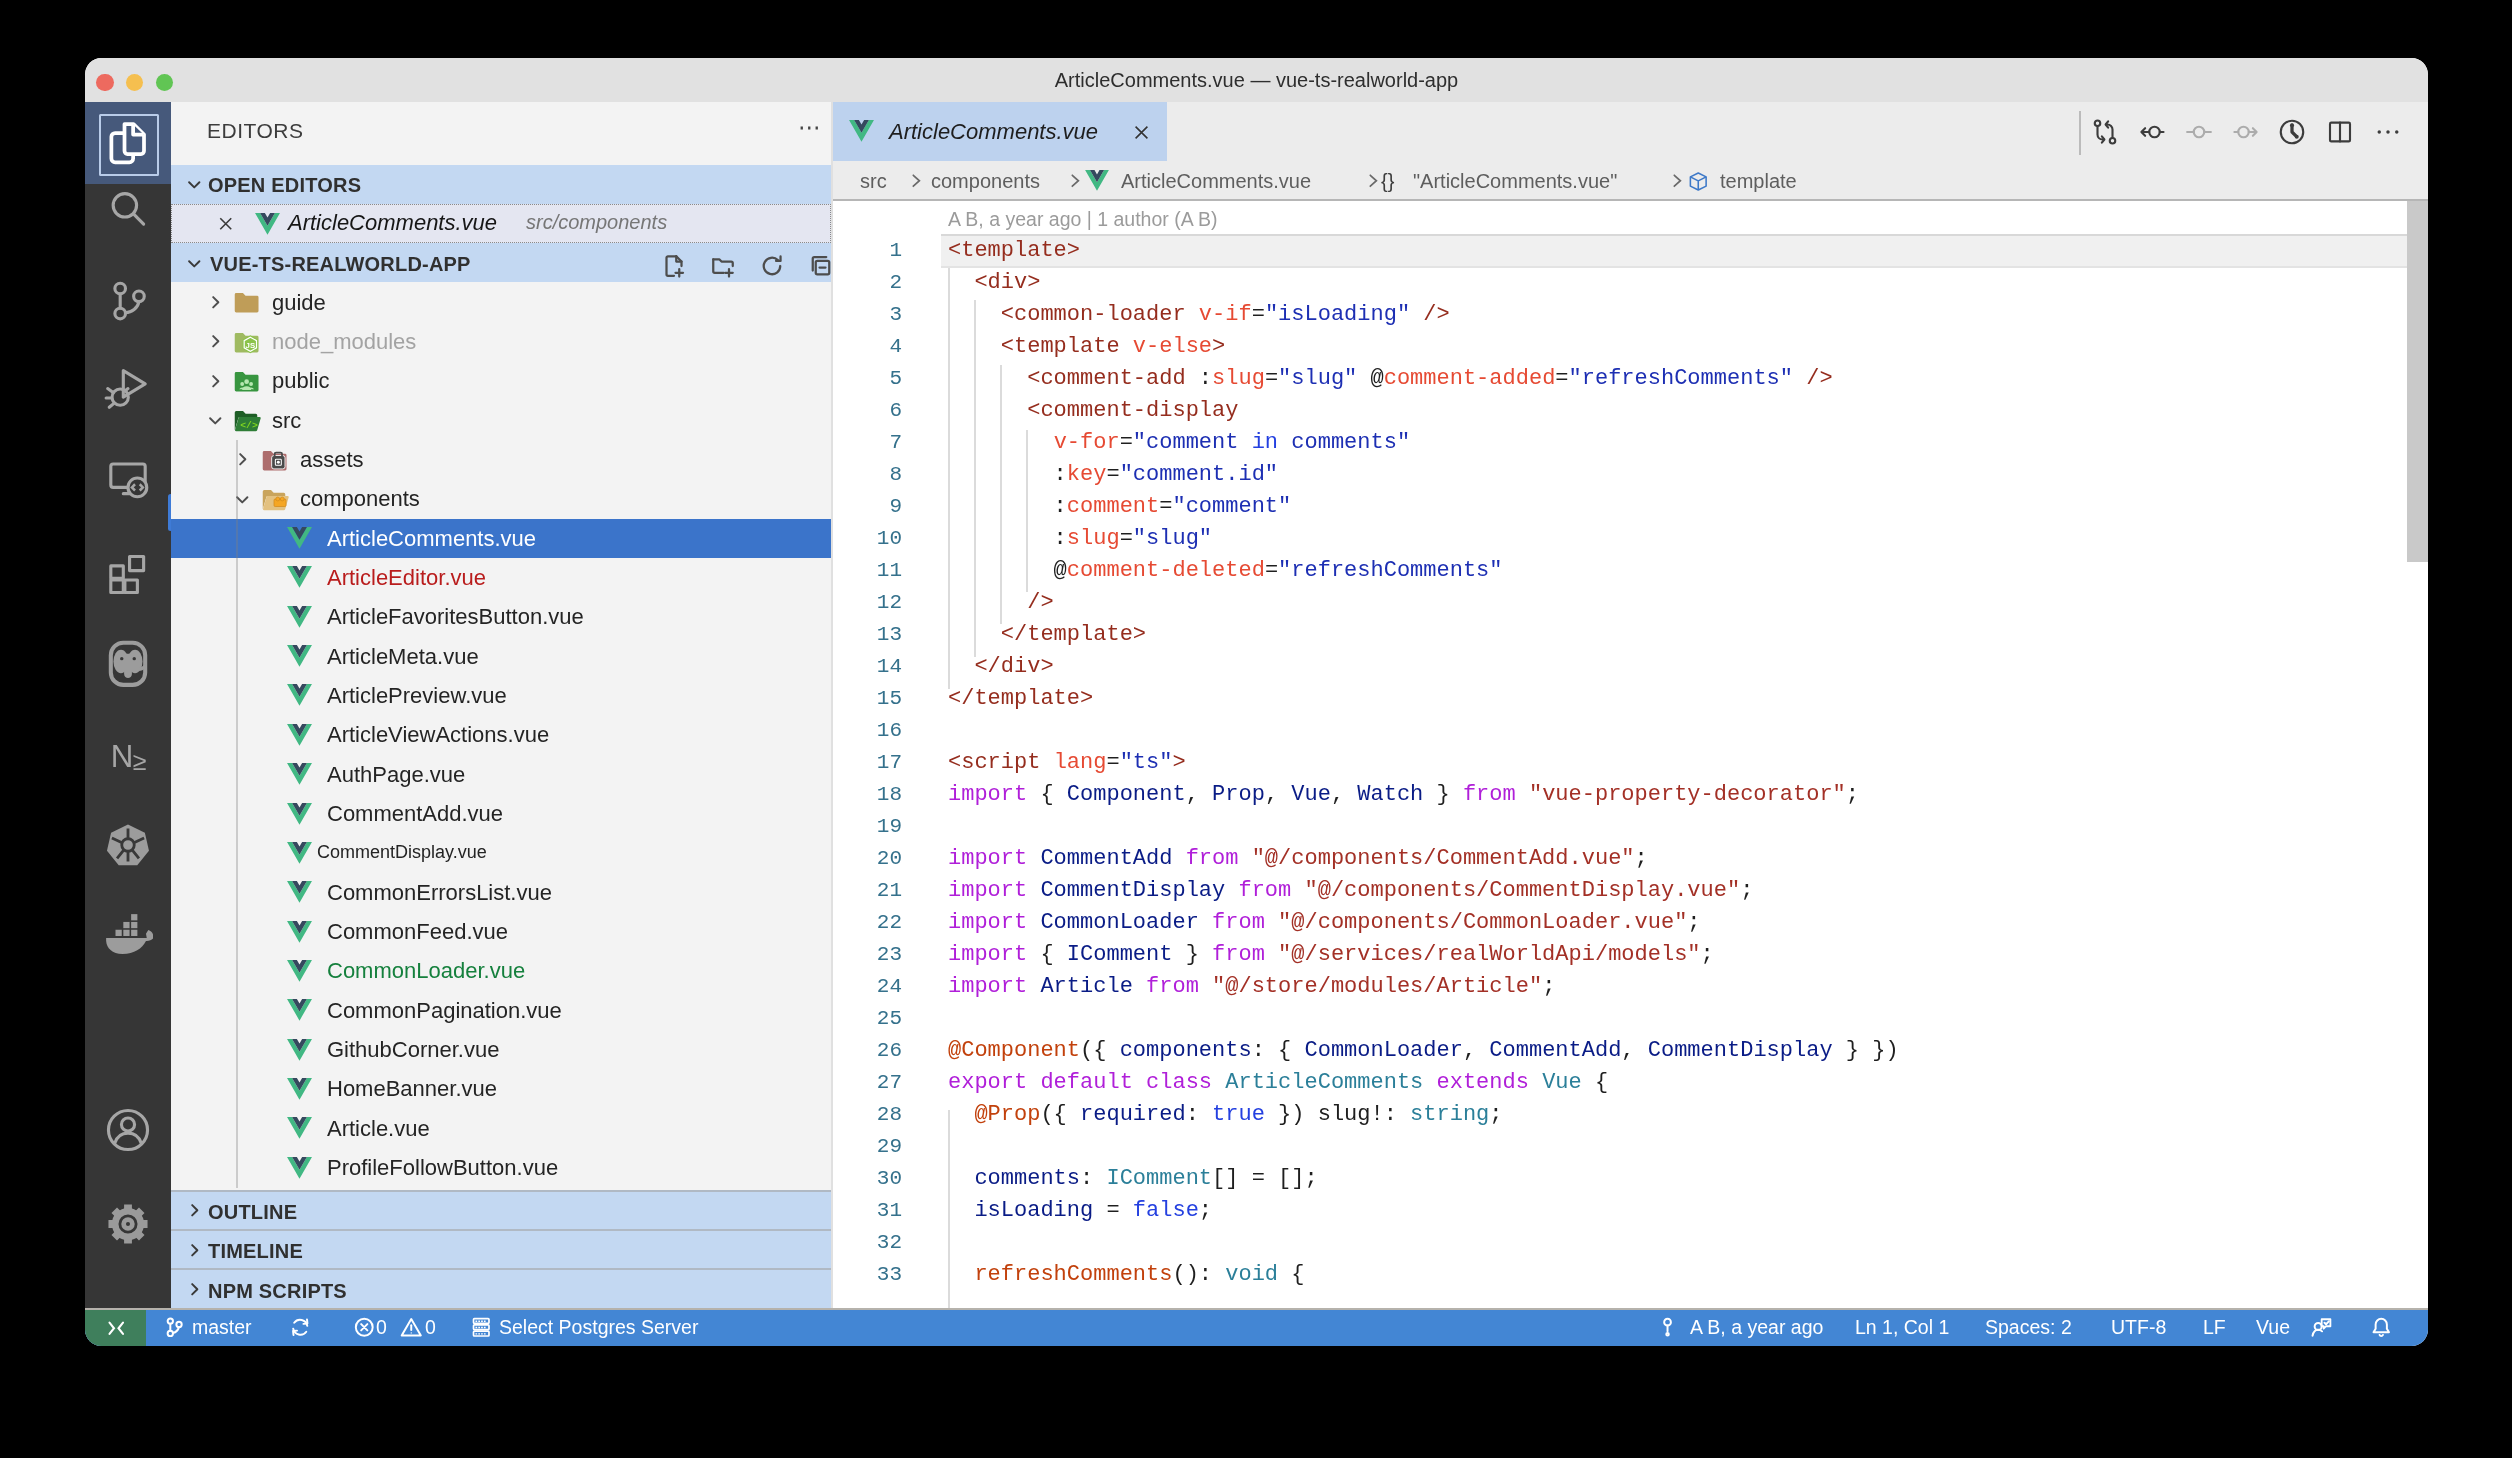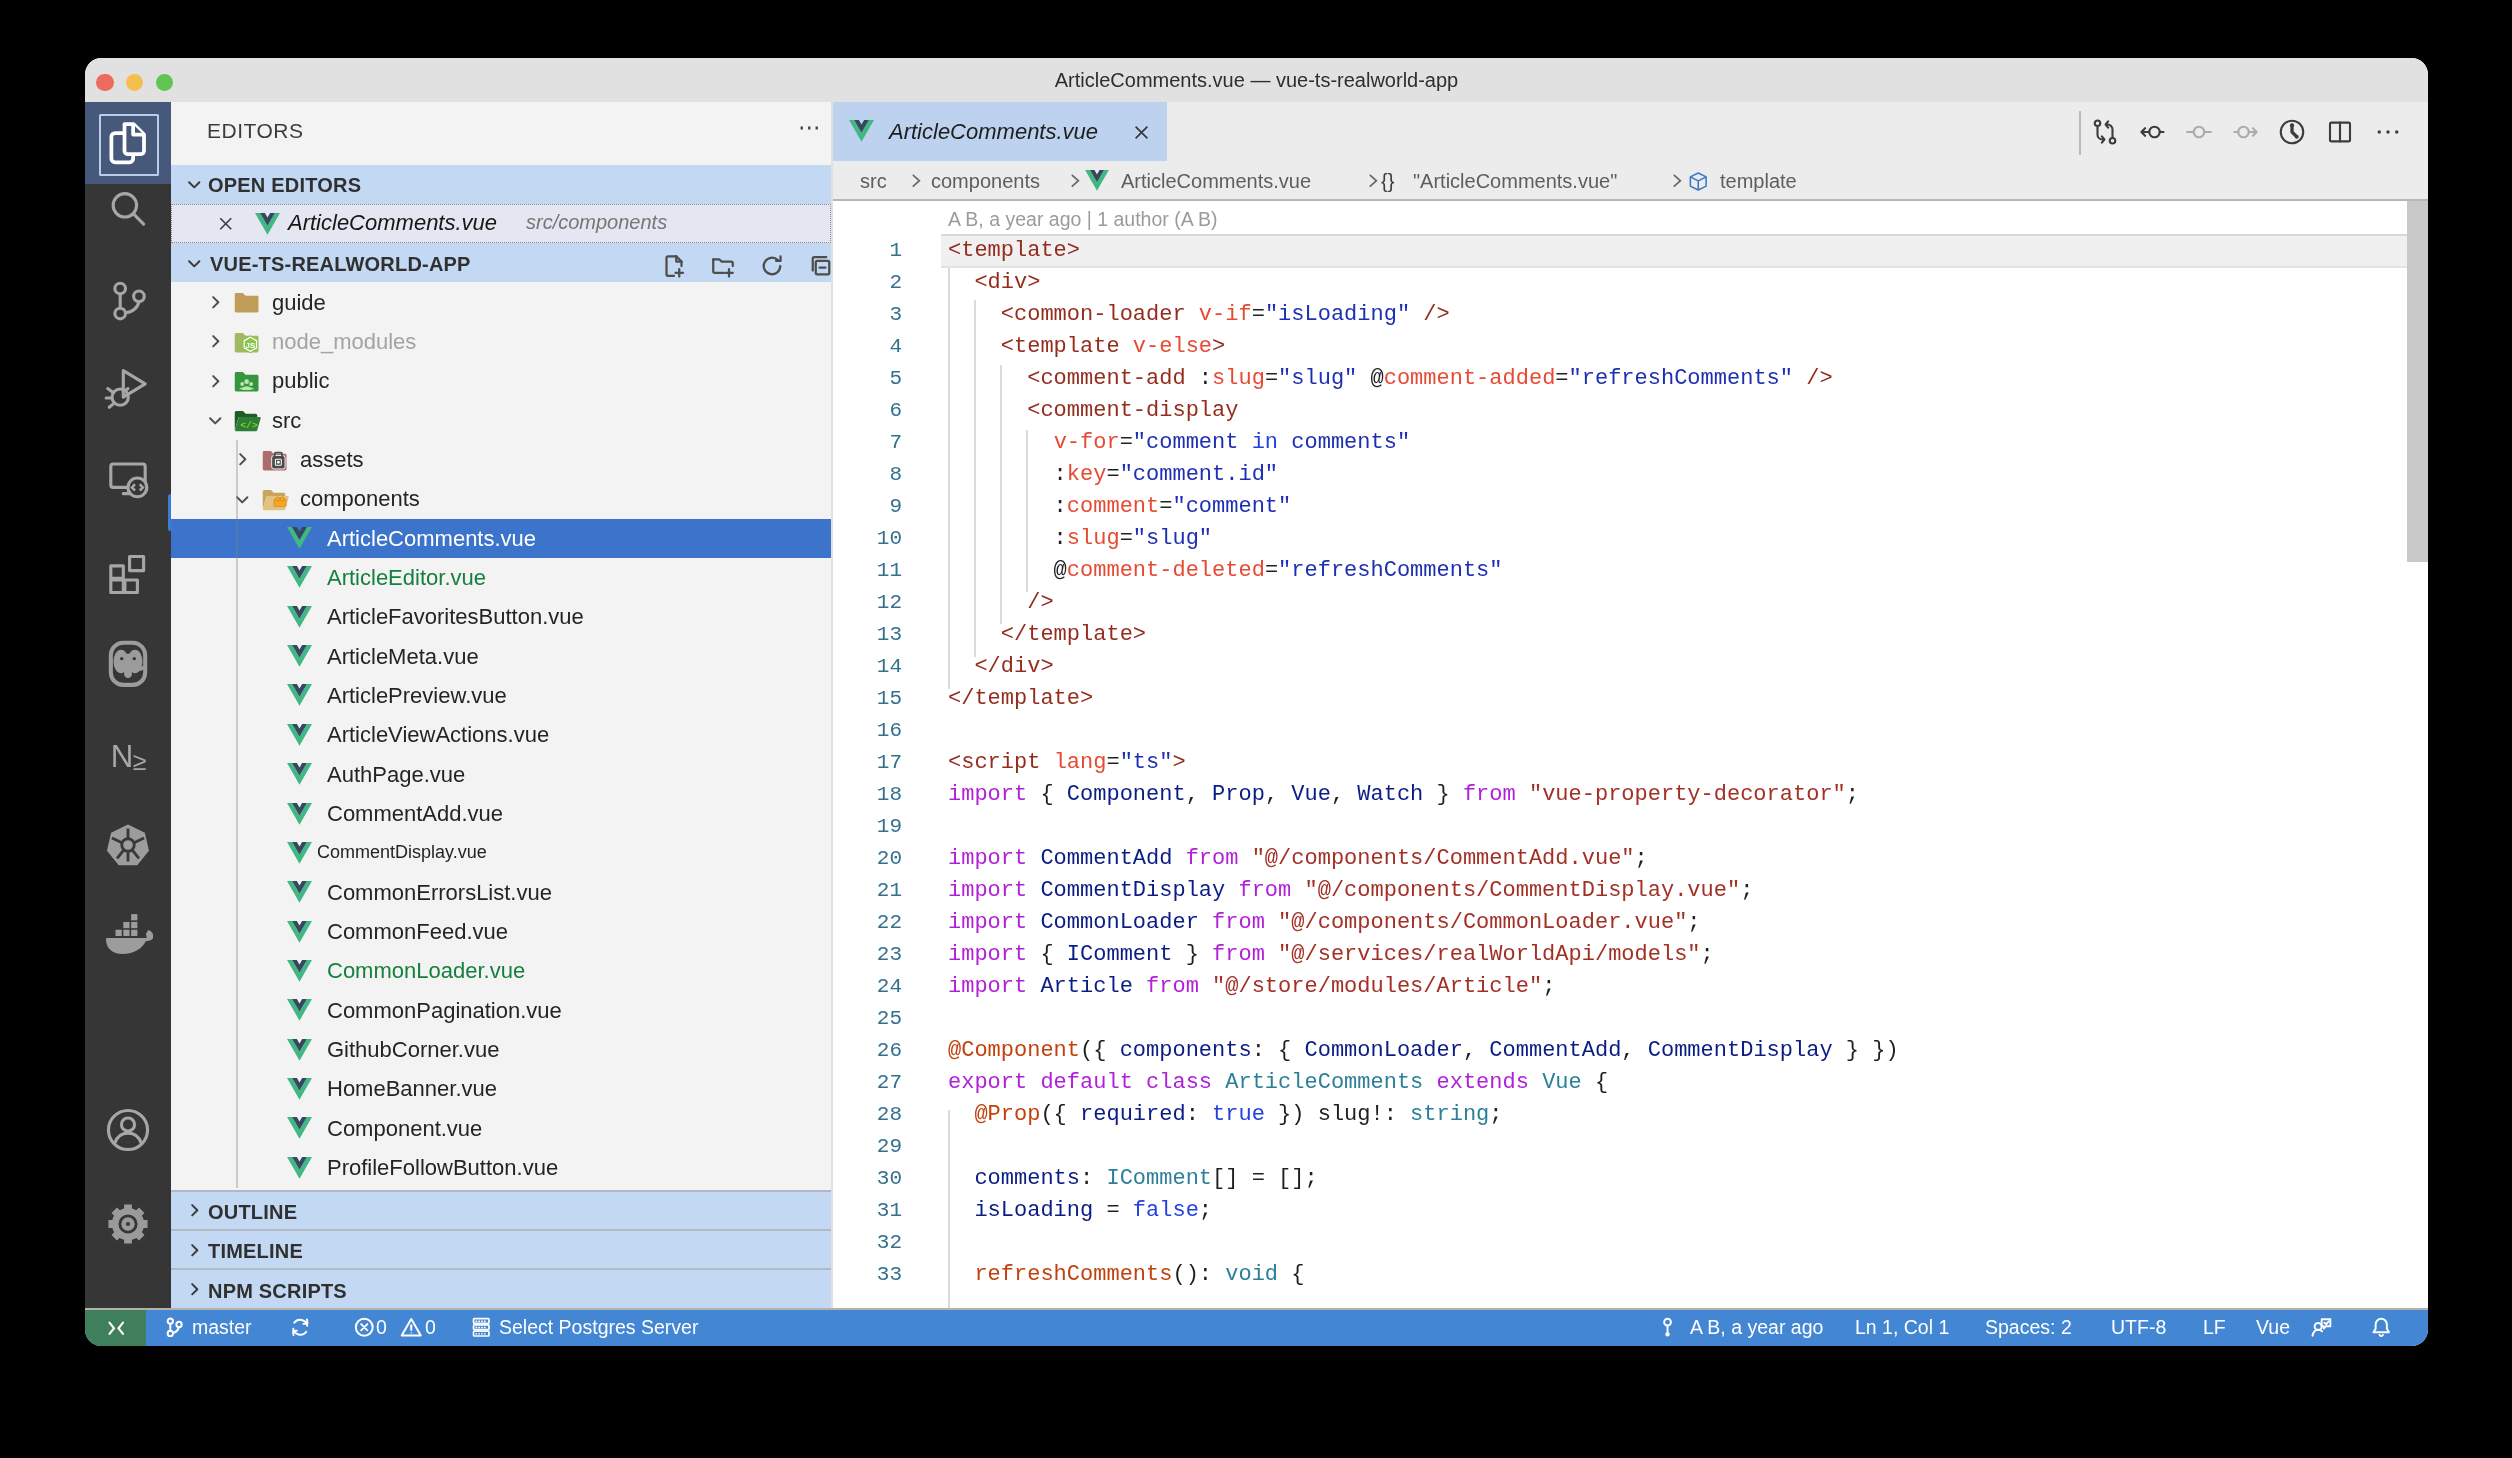--- a/index.html
+++ b/index.html
@@ -230,21 +230,21 @@
     <div style="position:absolute;left:86px;top:461px;width:660px;height:39px;background:#3B74CA"></div>
     <div style="position:absolute;left:202px;top:469px"><svg width="25" height="22" viewBox="0 0 34 30" style="">
         <polygon points="0,0 6.9,0 17,17.5 27.1,0 34,0 17,29.5" fill="#41B883"></polygon>
         <polygon points="6.9,0 13.4,0 17,6.3 20.6,0 27.1,0 17,17.5" fill="#35495E"></polygon>
       </svg></div>
     <div style="position:absolute;left:242px;top:468px;font-size:22px;line-height:25.5px;color:#FFFFFF">ArticleComments.vue</div>
     <div style="position:absolute;left:202px;top:508px"><svg width="25" height="22" viewBox="0 0 34 30" style="">
         <polygon points="0,0 6.9,0 17,17.5 27.1,0 34,0 17,29.5" fill="#41B883"></polygon>
         <polygon points="6.9,0 13.4,0 17,6.3 20.6,0 27.1,0 17,17.5" fill="#35495E"></polygon>
       </svg></div>
-    <div style="position:absolute;left:242px;top:507px;font-size:22px;line-height:25.5px;color:#15803d">ArticleEditor.vue</div>
+    <div style="position:absolute;left:242px;top:507px;font-size:22px;line-height:25.5px;color:#b91c1c">ArticleEditor.vue</div>
     <div style="position:absolute;left:202px;top:548px"><svg width="25" height="22" viewBox="0 0 34 30" style="">
         <polygon points="0,0 6.9,0 17,17.5 27.1,0 34,0 17,29.5" fill="#41B883"></polygon>
         <polygon points="6.9,0 13.4,0 17,6.3 20.6,0 27.1,0 17,17.5" fill="#35495E"></polygon>
       </svg></div>
     <div style="position:absolute;left:242px;top:546px;font-size:22px;line-height:25.5px;color:#242424">ArticleFavoritesButton.vue</div>
     <div style="position:absolute;left:202px;top:587px"><svg width="25" height="22" viewBox="0 0 34 30" style="">
         <polygon points="0,0 6.9,0 17,17.5 27.1,0 34,0 17,29.5" fill="#41B883"></polygon>
         <polygon points="6.9,0 13.4,0 17,6.3 20.6,0 27.1,0 17,17.5" fill="#35495E"></polygon>
       </svg></div>
     <div style="position:absolute;left:242px;top:586px;font-size:22px;line-height:25.5px;color:#242424">ArticleMeta.vue</div>
@@ -300,21 +300,21 @@
     <div style="position:absolute;left:242px;top:979px;font-size:22px;line-height:25.5px;color:#242424">GithubCorner.vue</div>
     <div style="position:absolute;left:202px;top:1020px"><svg width="25" height="22" viewBox="0 0 34 30" style="">
         <polygon points="0,0 6.9,0 17,17.5 27.1,0 34,0 17,29.5" fill="#41B883"></polygon>
         <polygon points="6.9,0 13.4,0 17,6.3 20.6,0 27.1,0 17,17.5" fill="#35495E"></polygon>
       </svg></div>
     <div style="position:absolute;left:242px;top:1018px;font-size:22px;line-height:25.5px;color:#242424">HomeBanner.vue</div>
     <div style="position:absolute;left:202px;top:1059px"><svg width="25" height="22" viewBox="0 0 34 30" style="">
         <polygon points="0,0 6.9,0 17,17.5 27.1,0 34,0 17,29.5" fill="#41B883"></polygon>
         <polygon points="6.9,0 13.4,0 17,6.3 20.6,0 27.1,0 17,17.5" fill="#35495E"></polygon>
       </svg></div>
-    <div style="position:absolute;left:242px;top:1058px;font-size:22px;line-height:25.5px;color:#242424">Component.vue</div>
+    <div style="position:absolute;left:242px;top:1058px;font-size:22px;line-height:25.5px;color:#242424">Article.vue</div>
     <div style="position:absolute;left:202px;top:1099px"><svg width="25" height="22" viewBox="0 0 34 30" style="">
         <polygon points="0,0 6.9,0 17,17.5 27.1,0 34,0 17,29.5" fill="#41B883"></polygon>
         <polygon points="6.9,0 13.4,0 17,6.3 20.6,0 27.1,0 17,17.5" fill="#35495E"></polygon>
       </svg></div>
     <div style="position:absolute;left:242px;top:1097px;font-size:22px;line-height:25.5px;color:#242424">ProfileFollowButton.vue</div>
     <div style="position:absolute;left:151px;top:382px;width:1.5px;height:748px;background:rgba(130,130,130,0.35)"></div>
   <div style="position:absolute;left:86px;top:1132px;width:660px;height:1.9px;background:#B0B9C4"></div>
   <div class="hdr" style="top:1134px"></div>
   <svg style="position:absolute;left:101px;top:1144px" width="16.5" height="16.5" viewBox="0 0 16 16">
       <path d="M6 3 L11 8 L6 13" stroke="#3a3a3a" stroke-width="1.9" fill="none" stroke-linecap="round" stroke-linejoin="round"></path>

